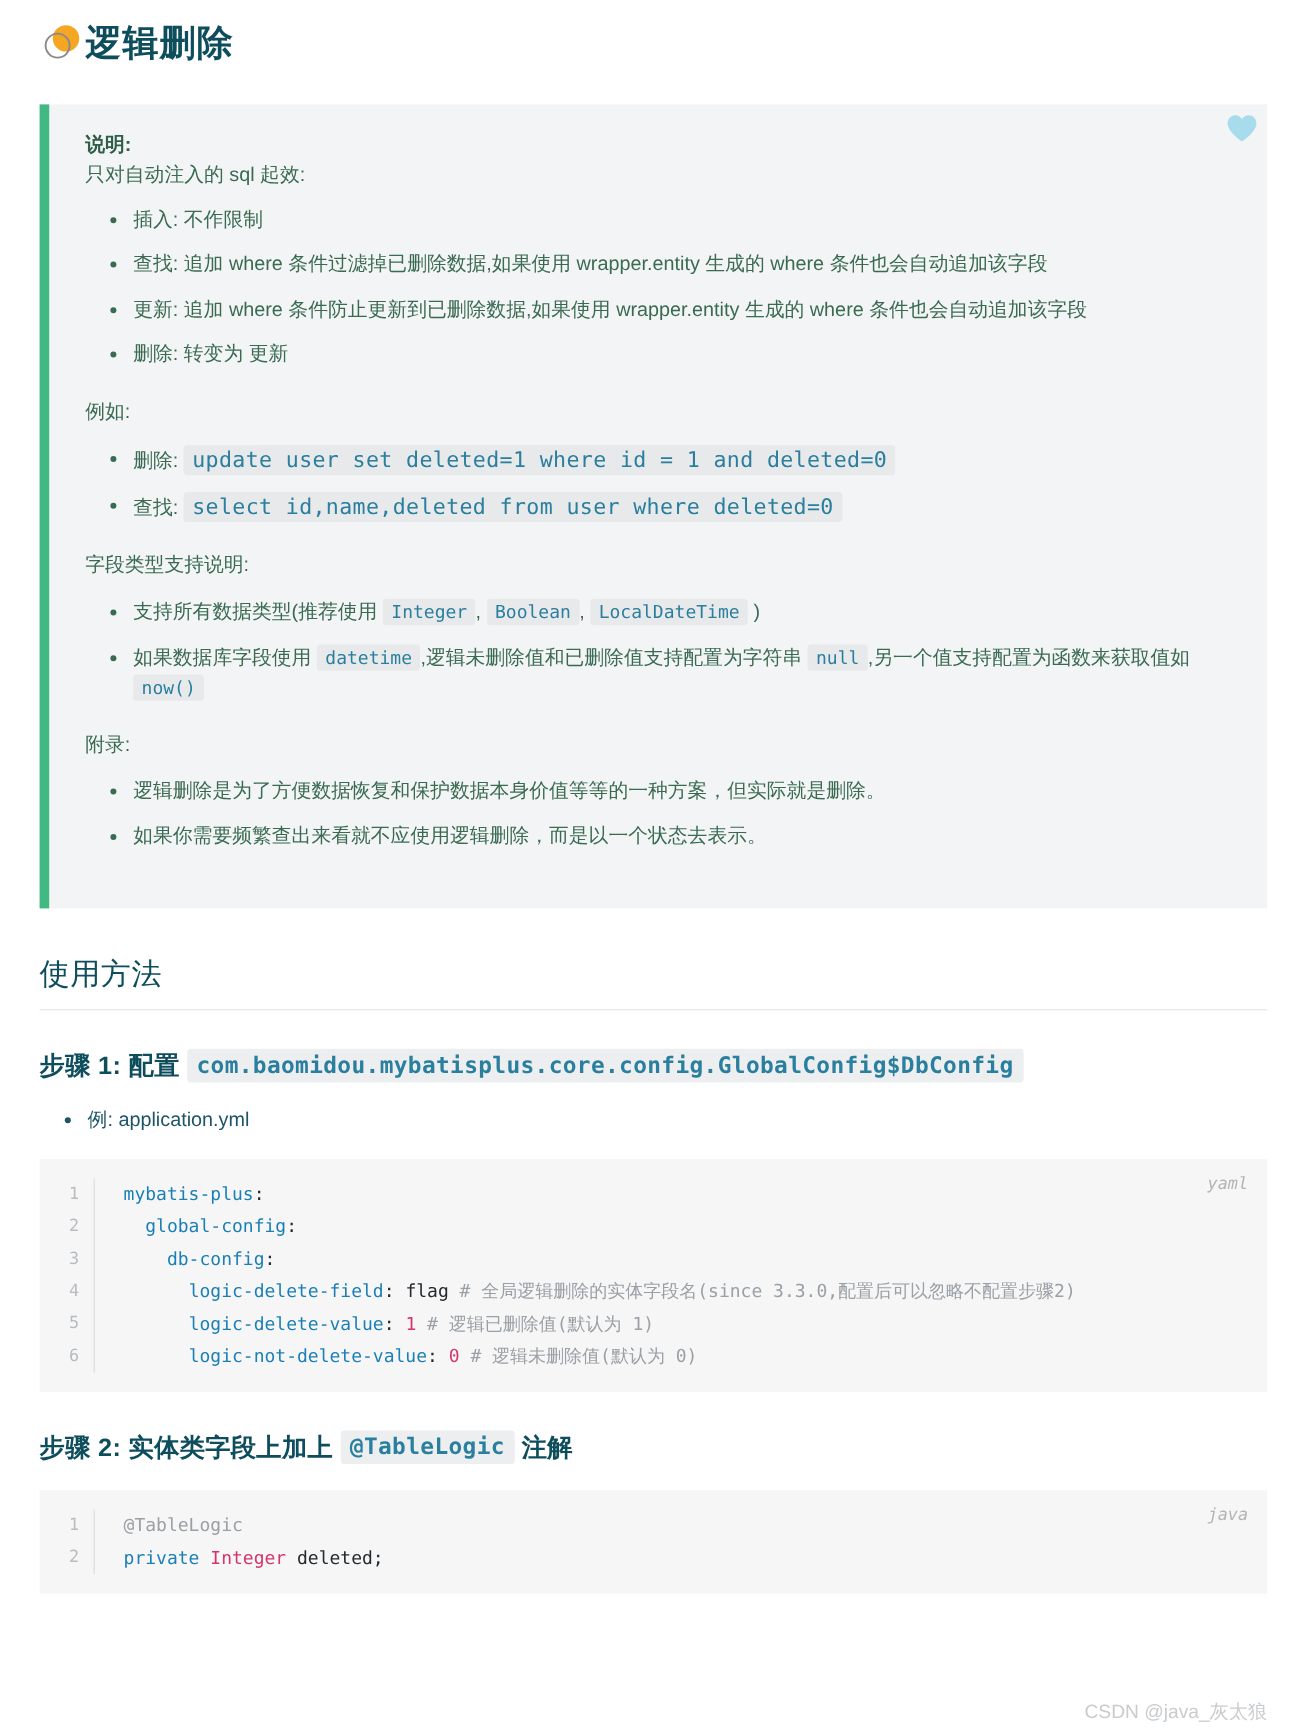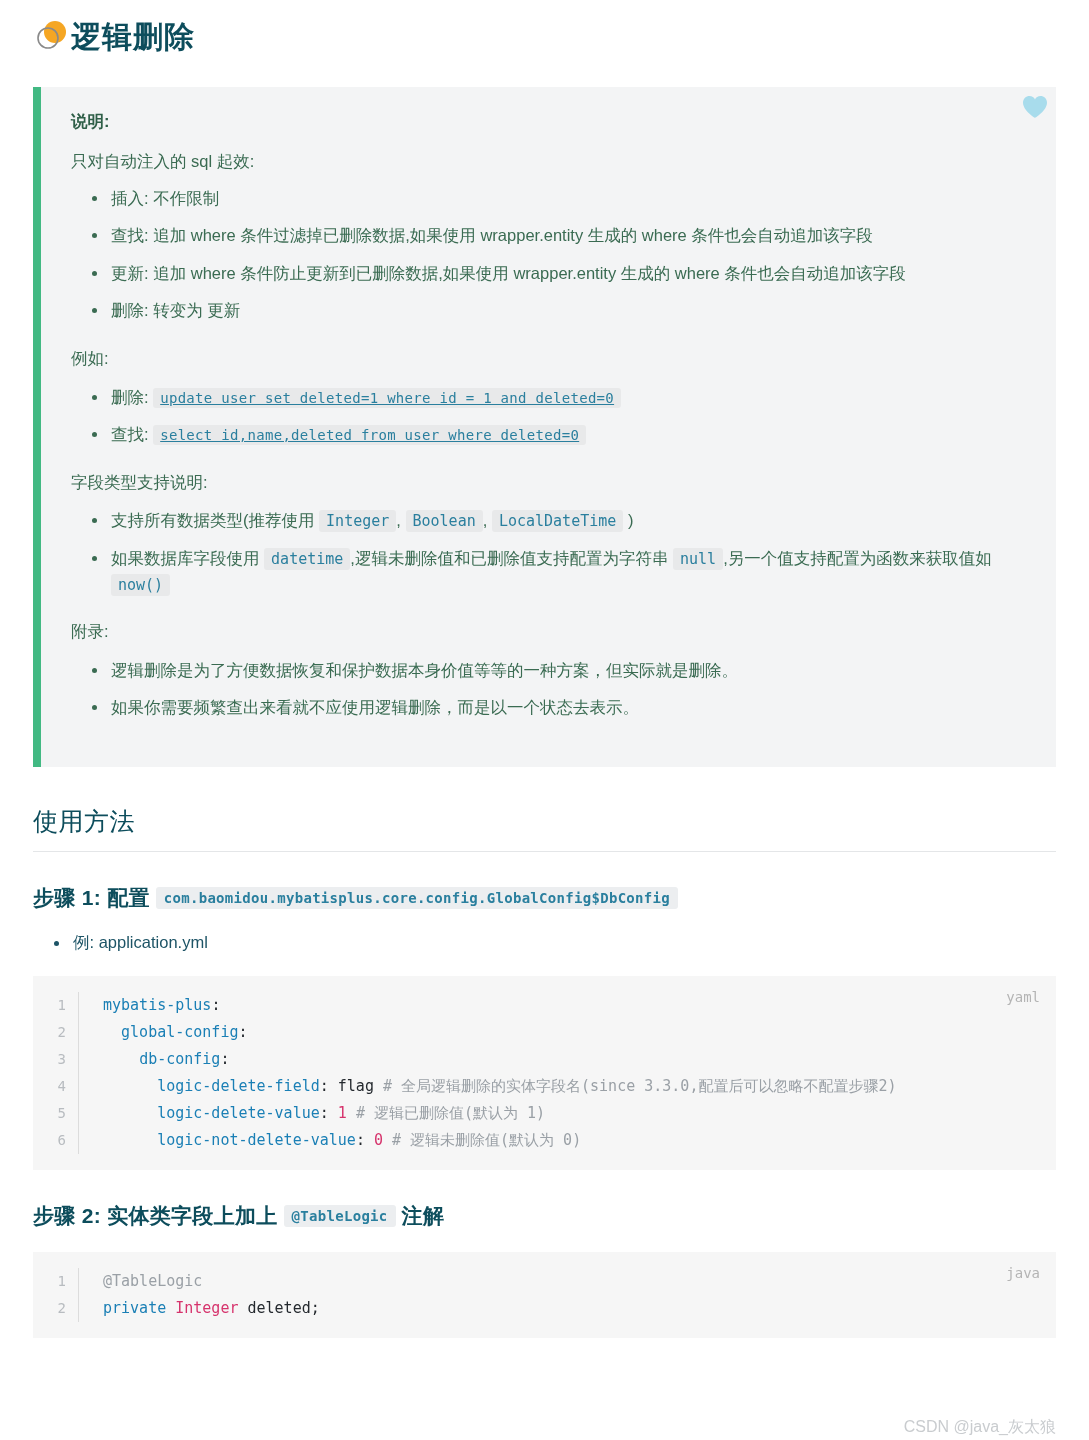--- a/index.html
+++ b/index.html
@@ -40,21 +40,21 @@
     border-left: 8px solid #42b983;
     padding: 22px 30px 34px 30px;
     position: relative;
     color: #3a6b52;
     font-size: 16.5px;
     line-height: 1.5;
   }
   .callout .c-strong {
     font-weight: bold;
     color: #2f5f48;
-    margin-bottom: 15px;
+    margin-bottom: 0;
   }
   .callout p { margin: 0 0 12px 0; }
   .callout p.spaced { margin: 22px 0 14px 0; }
   .callout ul {
     margin: 0 0 0 0;
     padding-left: 40px;
     list-style: none;
   }
   .callout li {
     position: relative;
@@ -79,21 +79,21 @@
   
   code.ic {
     font-family: "DejaVu Sans Mono", "Liberation Mono", monospace;
     background: #e8e9ea;
     color: #2a7f9e;
     padding: 2px 7px;
     border-radius: 3px;
     font-size: 15px;
     white-space: nowrap;
   }
-  code.ic.sql { font-size: 14px; letter-spacing: 0.3px; text-decoration: underline; }
+  code.ic.sql { font-size: 18px; letter-spacing: 0.3px; }
 
   
   h2.sec {
     font-size: 25px;
     font-weight: normal;
     color: #0d4d5c;
     margin: 38px 0 0 0;
     padding-bottom: 13px;
     border-bottom: 1px solid #e4e6e8;
     letter-spacing: 0.5px;
@@ -103,21 +103,21 @@
     font-weight: bold;
     color: #0d4d5c;
     margin: 32px 0 0 0;
     display: flex;
     align-items: center;
     flex-wrap: wrap;
     gap: 6px;
     letter-spacing: 0.3px;
   }
   h3.step code.ic {
-    font-size: 14px;
+    font-size: 19px;
     font-weight: bold;
     padding: 3px 8px;
     color: #2a7f9e;
     background: #eceef0;
   }
   h3.step .st-num { font-weight: bold; }
 
   
   ul.plain {
     margin: 20px 0 0 0;
@@ -164,20 +164,21 @@
     color: #24292e;
     flex: 1;
     overflow: hidden;
   }
   .lang-tag {
     position: absolute;
     top: 8px; right: 16px;
     color: #b4b4b4;
     font-size: 14px;
     font-family: "DejaVu Sans Mono", "Liberation Mono", monospace;
+    font-style: italic;
   }
   .k-key { color: #1a7fb5; }
   .k-val { color: #24292e; }
   .k-num { color: #d6336c; }
   .k-com { color: #9aa0a6; }
   .k-ann { color: #9aa0a6; }
   .k-kw  { color: #1a7fb5; }
   .k-type{ color: #d6336c; }
 
   

